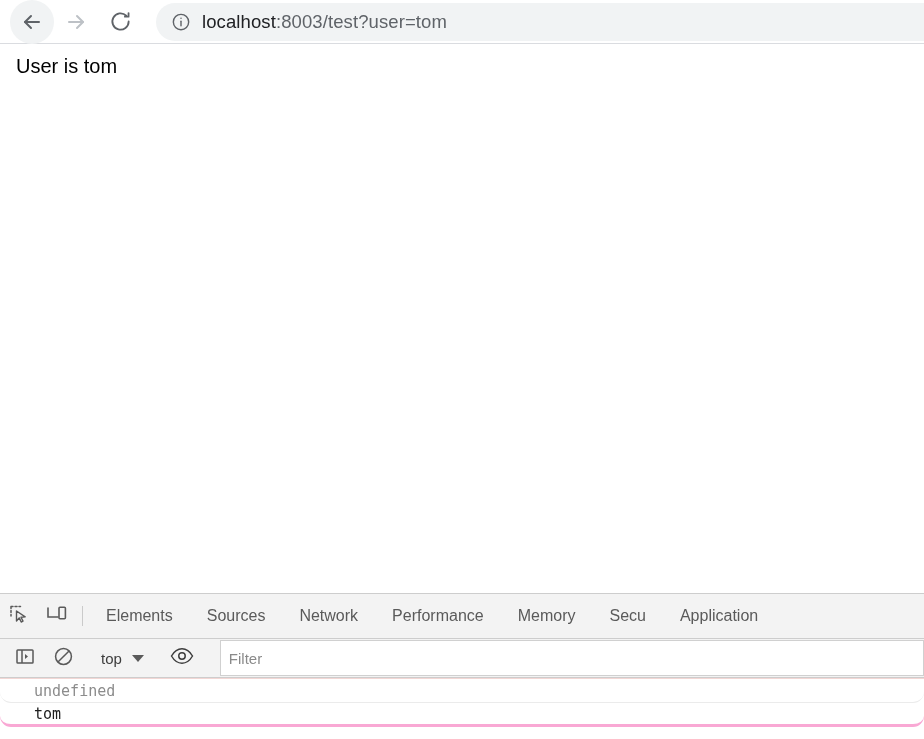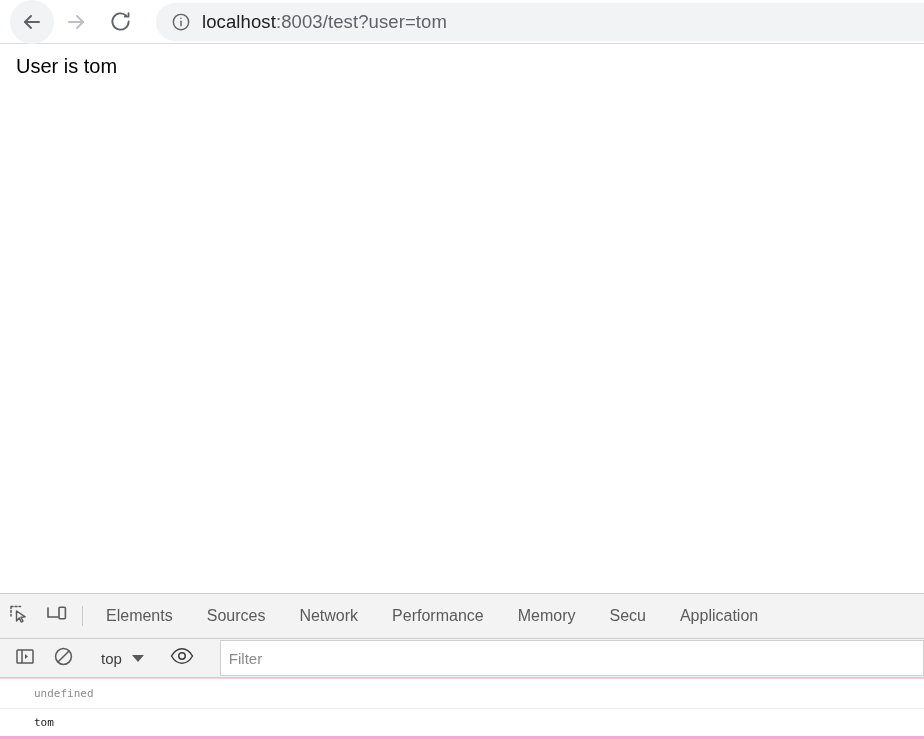--- a/index.html
+++ b/index.html
@@ -185,28 +185,29 @@
     color: #8a8a8a;
   }
 
   .dt-console-body {
     flex: 1 1 auto;
     background: #ffffff;
     overflow: hidden;
     border-top: 1px solid #f2d6d4;
   }
   .console-row {
-    height: 30px;
+    height: 24px;
     display: flex;
     align-items: center;
     padding-left: 34px;
     box-sizing: border-box;
     font-family: "DejaVu Sans Mono", monospace;
-    font-size: 11px;
+    font-size: 15px;
     border-bottom: 1px solid #ebebeb;
+    border-radius: 11px;
   }
   .console-row.result { color: #8c8c8c; }
   .console-row.log { color: #202020; border-bottom: 3px solid #f9a8d4; }
 </style>
 </head>
 <body>
 
 <div class="browser-toolbar">
 
   <div class="nav-btn hovered">

